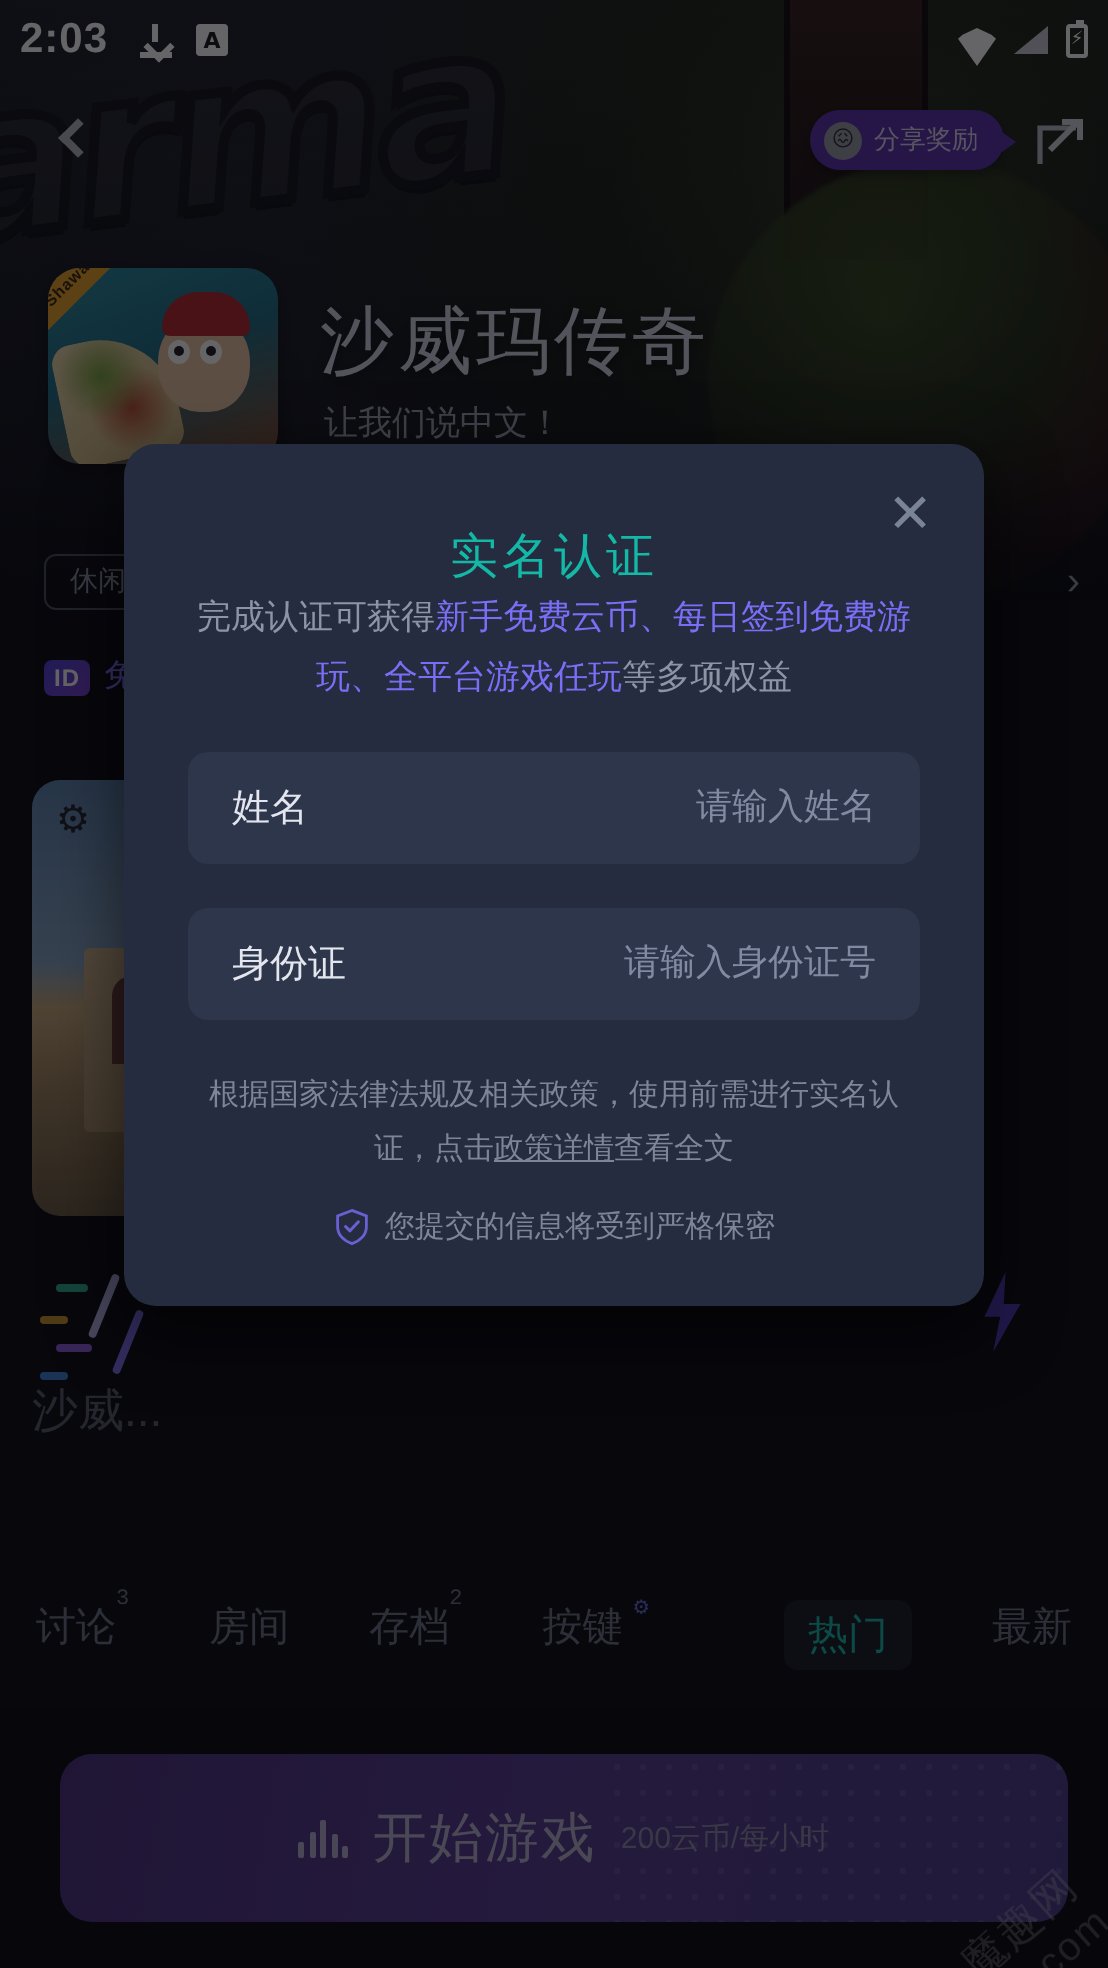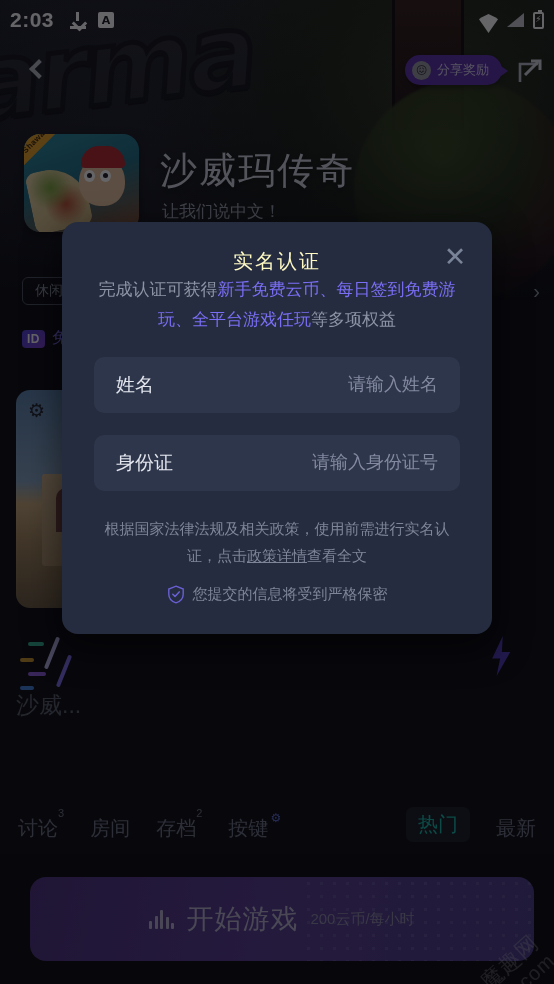--- a/index.html
+++ b/index.html
@@ -233,21 +233,21 @@
   .bolt{
     position:absolute; right:42px; top:636px; width:22px; height:40px;
     background:#5b3fd0;
     clip-path:polygon(58% 0,10% 56%,46% 56%,30% 100%,92% 40%,54% 40%);
     opacity:.85;
   }
 
   
   .tabrow{
     position:absolute; left:0; top:800px; width:554px; height:42px;
-    display:flex; align-items:flex-end; padding:0 18px; gap:26px; color:#6b7080; font-size:20px;
+    display:flex; align-items:flex-start; padding:0 18px; gap:40px; color:#6b7080; font-size:20px;font-family:Liberation Mono, monospace;
   }
   .tabrow .t{ position:relative; }
   .tabrow .t sup{ font-size:11px; top:-10px; position:relative; }
   .tab-gear{ font-size:12px; position:absolute; right:-13px; top:-4px; color:#5b6ad0; }
   .tabrow .spacer{ flex:1; }
   .pill-tab{
     background:#191b22; border-radius:7px; padding:4px 12px; color:#14b8a6;
   }
 
   
@@ -289,21 +289,21 @@
     position:absolute; left:62px; top:222px; width:430px; z-index:11;
     background:#252c3f; border-radius:16px; padding:26px 32px 30px;
     box-shadow:0 12px 36px rgba(0,0,0,.55);
   }
   .modal-close{
     position:absolute; right:20px; top:18px; width:34px; height:34px;
     display:flex; align-items:center; justify-content:center;
     color:#7a8499; font-size:27px; font-weight:bold; line-height:1; cursor:pointer;
   }
   .modal-title{
-    text-align:center; font-size:20px; color:#fef9c3; letter-spacing:2px; 
+    text-align:center; font-size:24px; color:#14b8a6; letter-spacing:2px; margin-top:14px;
   }
   .modal-desc{
     text-align:center; font-size:17px; line-height:1.75; color:#8d94a5;
   }
   .modal-desc .hl{ color:#7b6ef6; }
 
   .field{
     margin-top:22px; height:56px; background:#2e364b; border-radius:10px;
     display:flex; align-items:center; padding:0 22px;
   }

